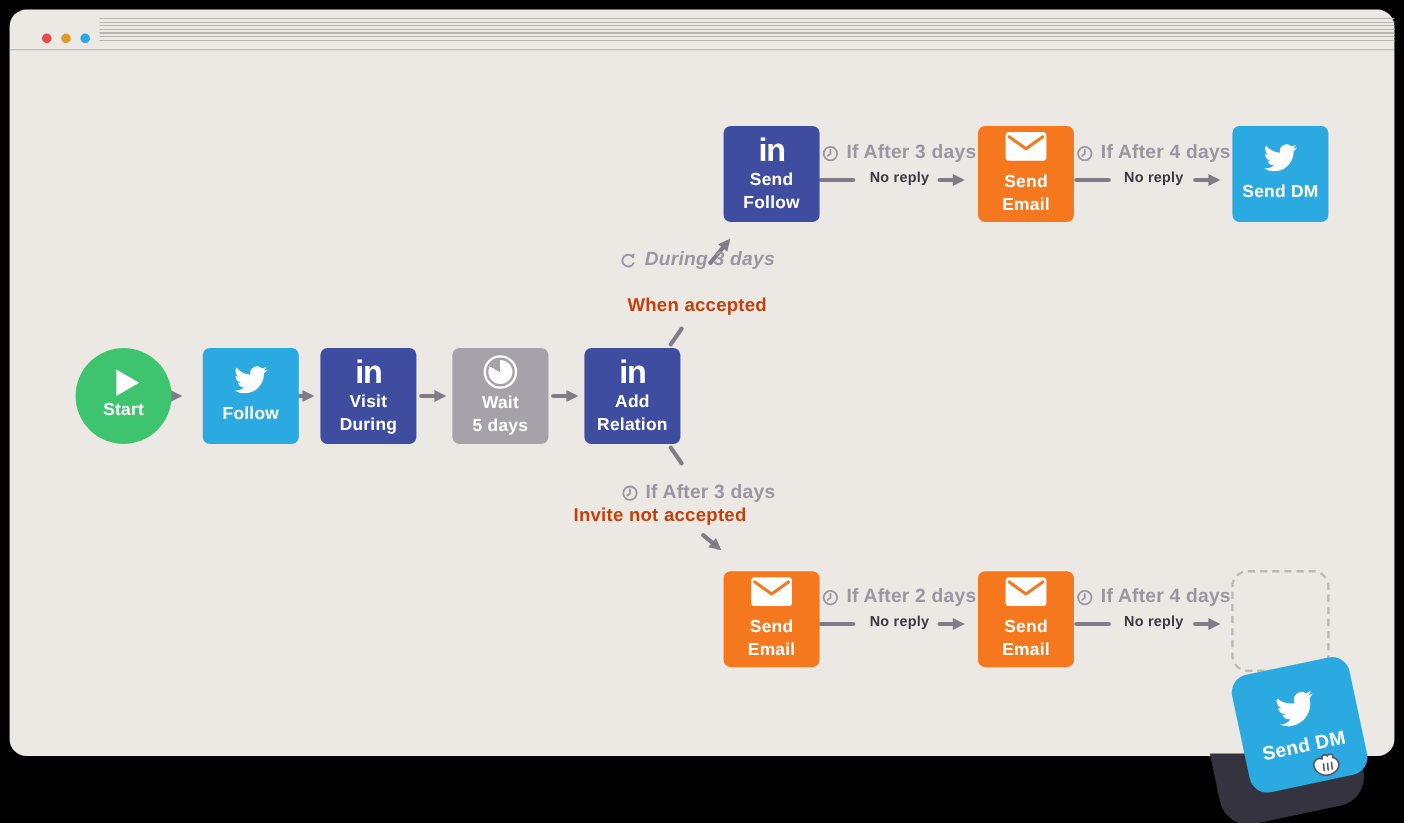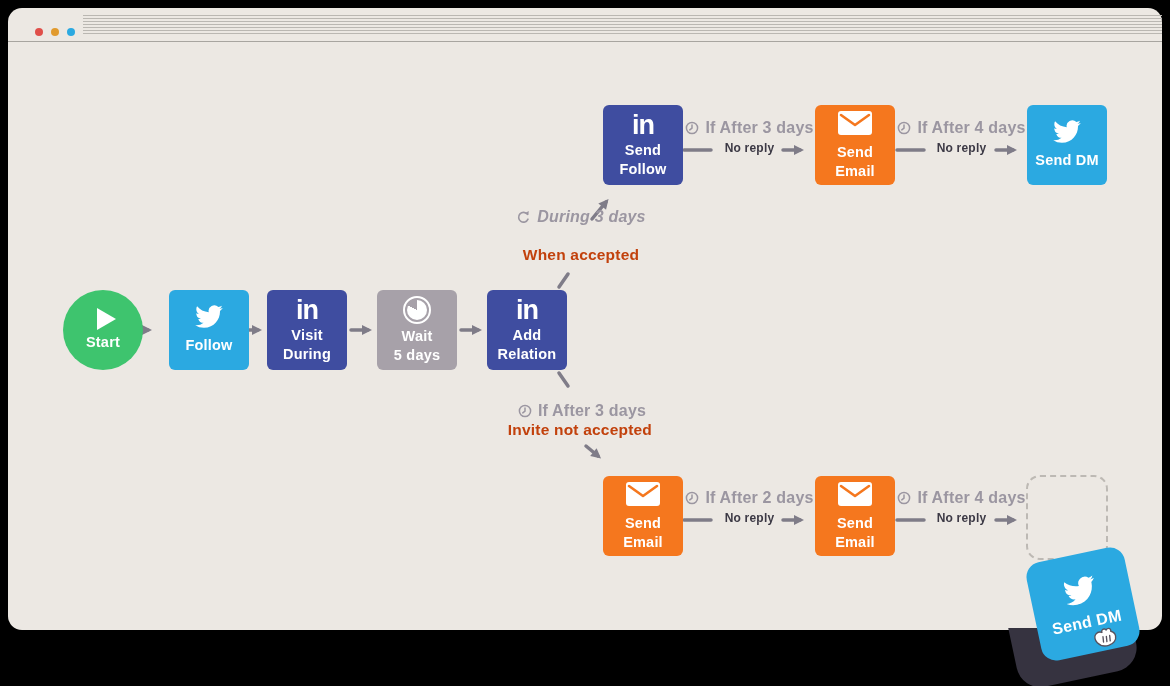--- a/index.html
+++ b/index.html
@@ -170,21 +170,21 @@
 </div>
 <div class="branch-lbl" style="left:501px;top:246px;width:160px;">When accepted</div>
 
 <div class="cond" style="left:517px;top:402px;width:130px;">
   <svg width="14" height="14" viewBox="0 0 14 14" style="color:#9B96A1">
       <circle cx="7" cy="7" r="5.6" fill="none" stroke="currentColor" stroke-width="1.5"></circle>
       <path d="M7 3.9 V7.2 L4.8 8.9" fill="none" stroke="currentColor" stroke-width="1.5" stroke-linecap="round" stroke-linejoin="round"></path>
     </svg>
   <span>If After 3 days</span>
 </div>
-<div class="branch-lbl" style="left:492px;top:421px;width:160px;text-align:right;">Invite not accepted</div>
+<div class="branch-lbl" style="left:470px;top:421px;width:160px;">Invite not accepted</div>
 
 <div class="node c-indigo n-msg">
   <span class="in-glyph">in</span>
   <span class="lbl"><span>Send</span><br><span>Follow</span></span>
 </div>
 
 <div class="cond" style="left:684px;top:119px;width:131px;">
   <svg width="14" height="14" viewBox="0 0 14 14" style="color:#9B96A1">
       <circle cx="7" cy="7" r="5.6" fill="none" stroke="currentColor" stroke-width="1.5"></circle>
       <path d="M7 3.9 V7.2 L4.8 8.9" fill="none" stroke="currentColor" stroke-width="1.5" stroke-linecap="round" stroke-linejoin="round"></path>

